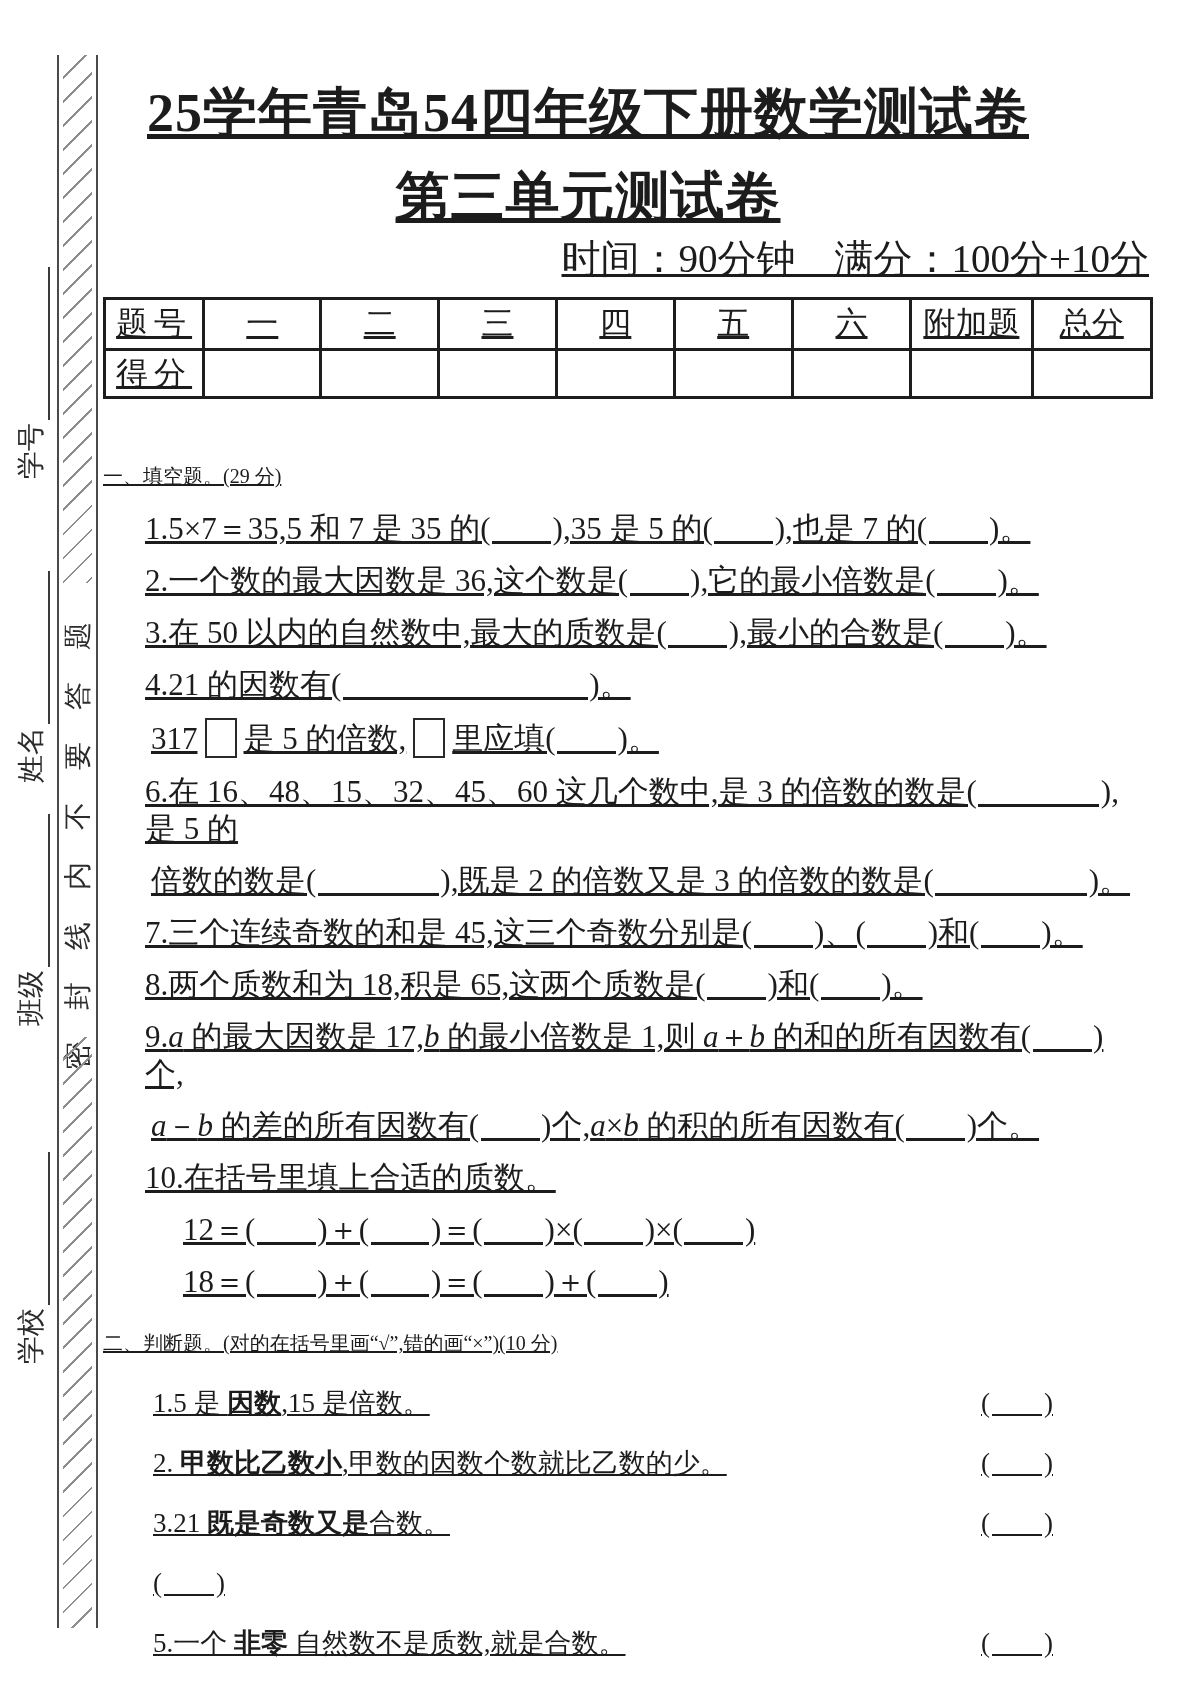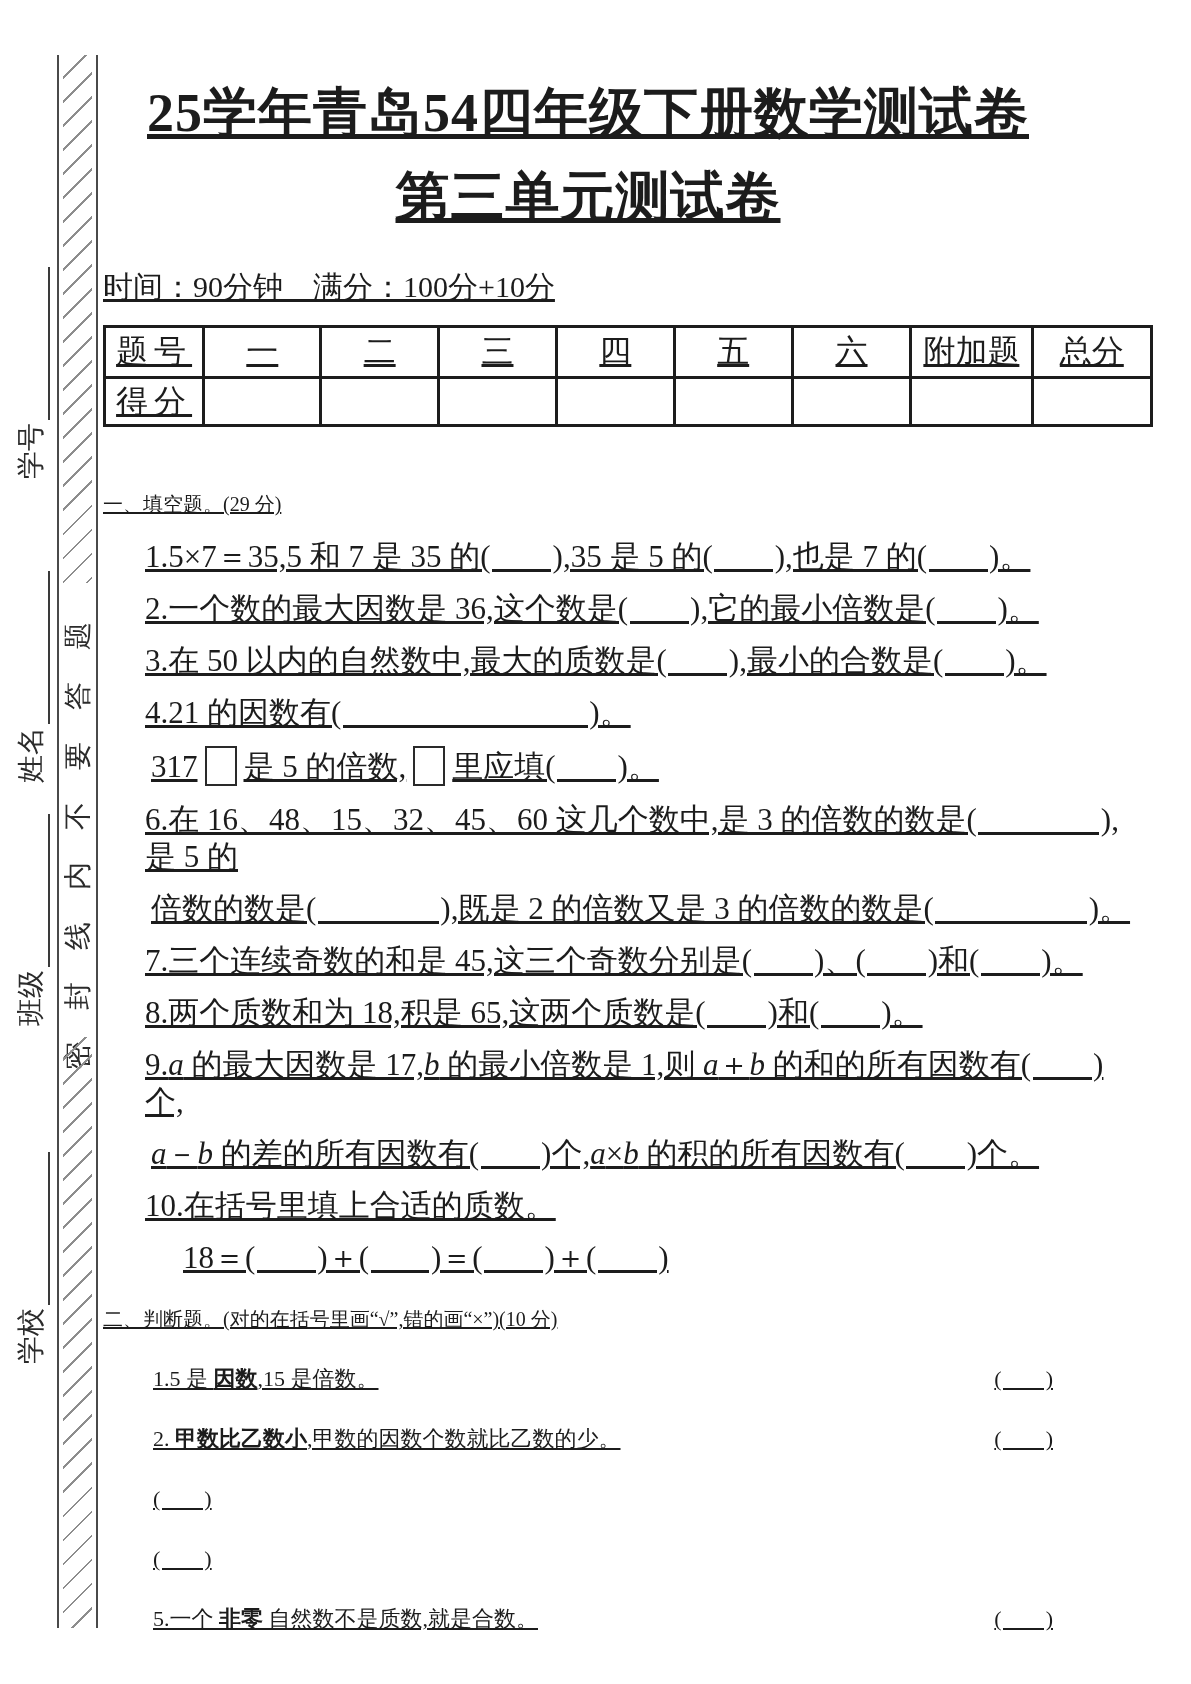--- a/index.html
+++ b/index.html
@@ -33,37 +33,37 @@
     font-size:28px;color:#2b2b2b;white-space:nowrap;
   }
   .sf-0{top:353px;} .sf-1{top:657px;} .sf-2{top:900px;} .sf-3{top:1238px;}
   .sf-line{flex:1;height:9px;border-bottom:2px solid #3a3a3a;margin-left:3px;}
   
   .content{position:absolute;left:103px;top:0;width:1050px;text-decoration:underline;}
   .title{
     width:970px;margin:72px 0 0;text-align:center;
     font-size:54px;line-height:1.55;font-weight:700;letter-spacing:1px;
   }
-  .info{width:1050px;margin-top:28px;
-    font-size:30px;line-height:40px;padding-right:4px;box-sizing:border-box;}
+  .info{width:1050px;text-align:right;
+    font-size:39px;line-height:40px;padding-right:4px;box-sizing:border-box;}
   table.score{border-collapse:collapse;margin-top:18px;width:1050px;
     font-size:32px;table-layout:fixed;}
   table.score td{border:3px solid #1d1d1d;text-align:center;padding:0;}
   table.score tr.r1 td{height:48px;}
   table.score tr.r2 td{height:45px;}
   td.rowlbl{letter-spacing:6px;}
   
   .s-heading{font-size:20px;line-height:38px;margin-top:58px;width:1000px;}
   .s-heading.second{margin-top:24px;}
   .line{font-size:31px;line-height:37px;margin-top:15px;width:980px;}
   .ind-1{padding-left:42px;}
   .ind-2{padding-left:48px;}
   .ind-3{padding-left:80px;}
   .j-row{display:flex;justify-content:space-between;width:950px;
-    font-size:22px;line-height:38px;margin-top:22px;padding-left:50px;
+    font-size:27px;line-height:38px;margin-top:22px;padding-left:50px;
     box-sizing:border-box;}
   .seg-b{font-family:"Liberation Sans","DejaVu Sans",sans-serif;font-weight:700;}
   .seg-i{font-style:italic;}
   .fbox{display:inline-block;width:28px;height:36px;border:2px solid #2a2a2a;
     vertical-align:-9px;margin:0 7px;}
   .answer{white-space:pre;}
 </style>
 </head>
 <body>
 
@@ -144,33 +144,35 @@
   <div class="line ind-1"><span>3.在 50 以内的自然数中,最大的质数是(　　),最小的合数是(　　)。</span></div>
   <div class="line ind-1"><span>4.21 的因数有(　　　　　　　　)。</span></div>
   <div class="line ind-2"><span>317</span><span class="fbox"></span><span>是 5 的倍数,</span><span class="fbox"></span><span>里应填(　　)。</span></div>
   <div class="line ind-1"><span>6.在 16、48、15、32、45、60 这几个数中,是 3 的倍数的数是(　　　　),是 5 的</span></div>
   <div class="line ind-2"><span>倍数的数是(　　　　),既是 2 的倍数又是 3 的倍数的数是(　　　　　)。</span></div>
   <div class="line ind-1"><span>7.三个连续奇数的和是 45,这三个奇数分别是(　　)、(　　)和(　　)。</span></div>
   <div class="line ind-1"><span>8.两个质数和为 18,积是 65,这两个质数是(　　)和(　　)。</span></div>
   <div class="line ind-1"><span>9.</span><span class="seg-i">a</span><span> 的最大因数是 17,</span><span class="seg-i">b</span><span> 的最小倍数是 1,则 </span><span class="seg-i">a</span><span>＋</span><span class="seg-i">b</span><span> 的和的所有因数有(　　)个,</span></div>
   <div class="line ind-2"><span class="seg-i">a</span><span>－</span><span class="seg-i">b</span><span> 的差的所有因数有(　　)个,</span><span class="seg-i">a</span><span>×</span><span class="seg-i">b</span><span> 的积的所有因数有(　　)个。</span></div>
   <div class="line ind-1"><span>10.在括号里填上合适的质数。</span></div>
+  <div class="line ind-3"><span>12＝(　　)＋(　　)＝(　　)×(　　)×(　　)</span></div>
   <div class="line ind-3"><span>18＝(　　)＋(　　)＝(　　)＋(　　)</span></div>
 
   <div class="s-heading second">二、判断题。(对的在括号里画“√”,错的画“×”)(10 分)</div>
 
   <div class="j-row">
     <span><span>1.5 是 </span><span class="seg-b">因数</span><span>,15 是倍数。</span></span>
     <span class="answer">(　　)</span>
   </div>
   <div class="j-row">
     <span><span>2. </span><span class="seg-b">甲数比乙数小</span><span>,甲数的因数个数就比乙数的少。</span></span>
     <span class="answer">(　　)</span>
   </div>
   <div class="j-row">
+    <span><span>3.21 </span><span class="seg-b">既是奇数又是</span><span>合数。</span></span>
     <span class="answer">(　　)</span>
   </div>
   <div class="j-row">
     <span class="answer">(　　)</span>
   </div>
   <div class="j-row">
     <span><span>5.一个 </span><span class="seg-b">非零</span><span> 自然数不是质数,就是合数。</span></span>
     <span class="answer">(　　)</span>
   </div>
 

